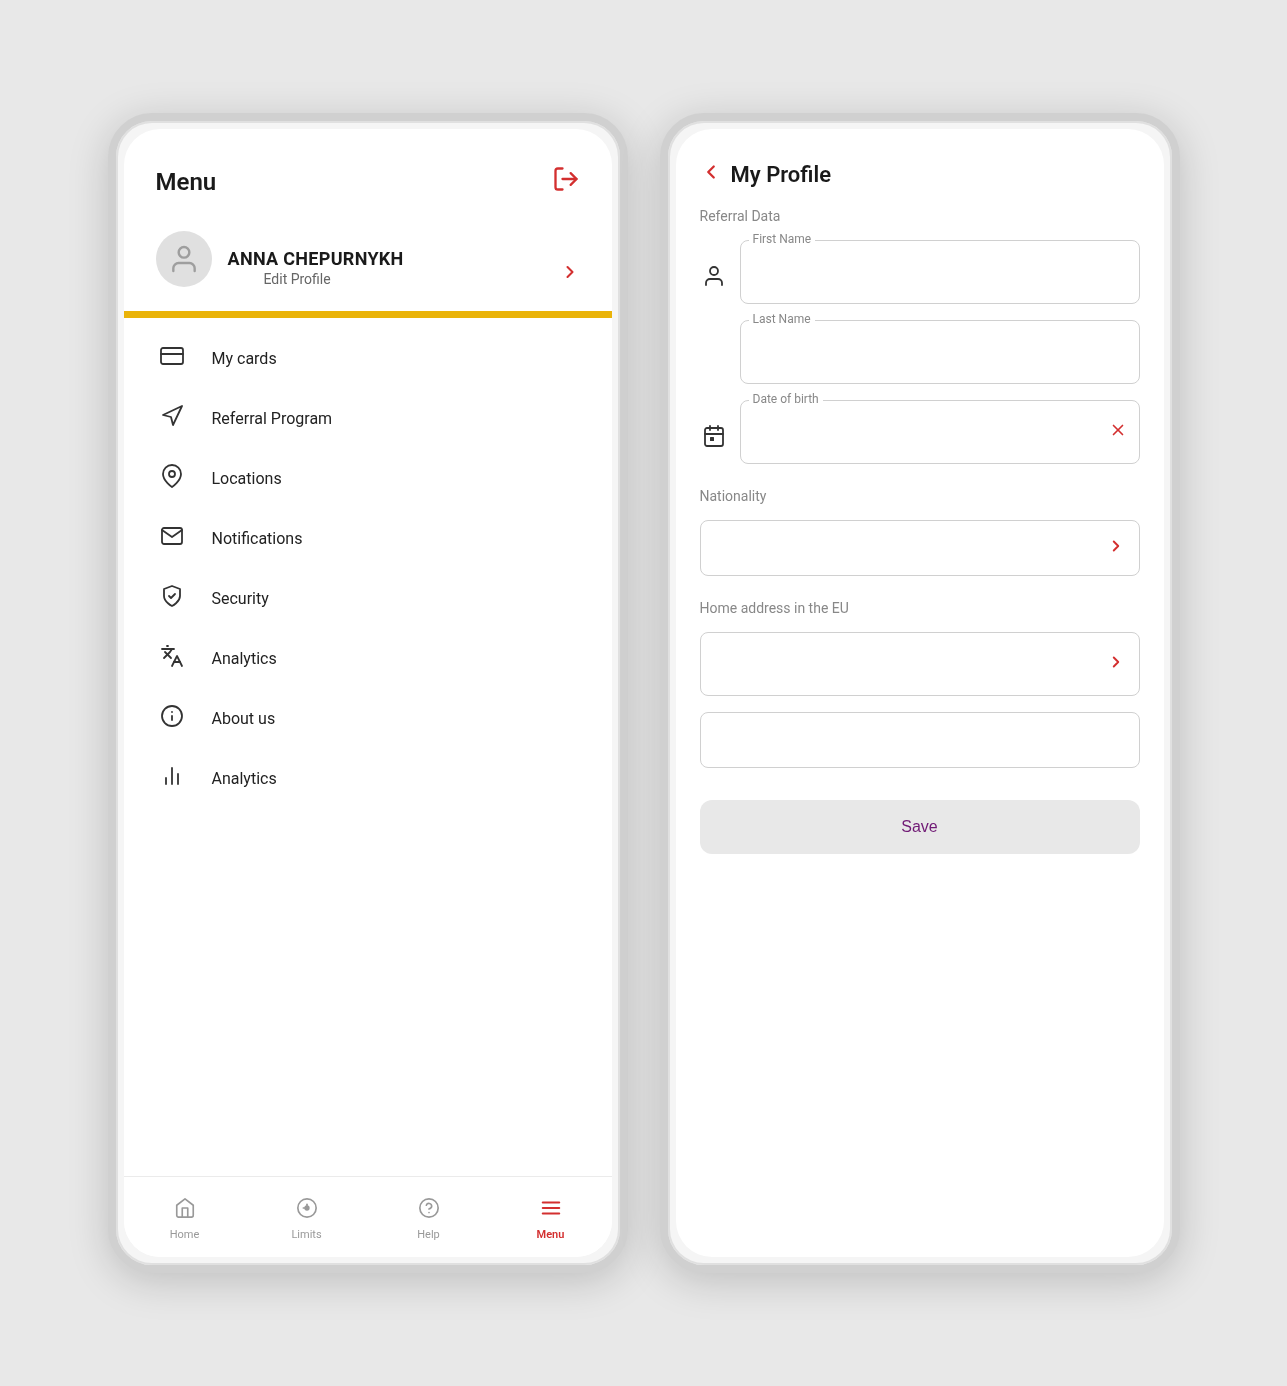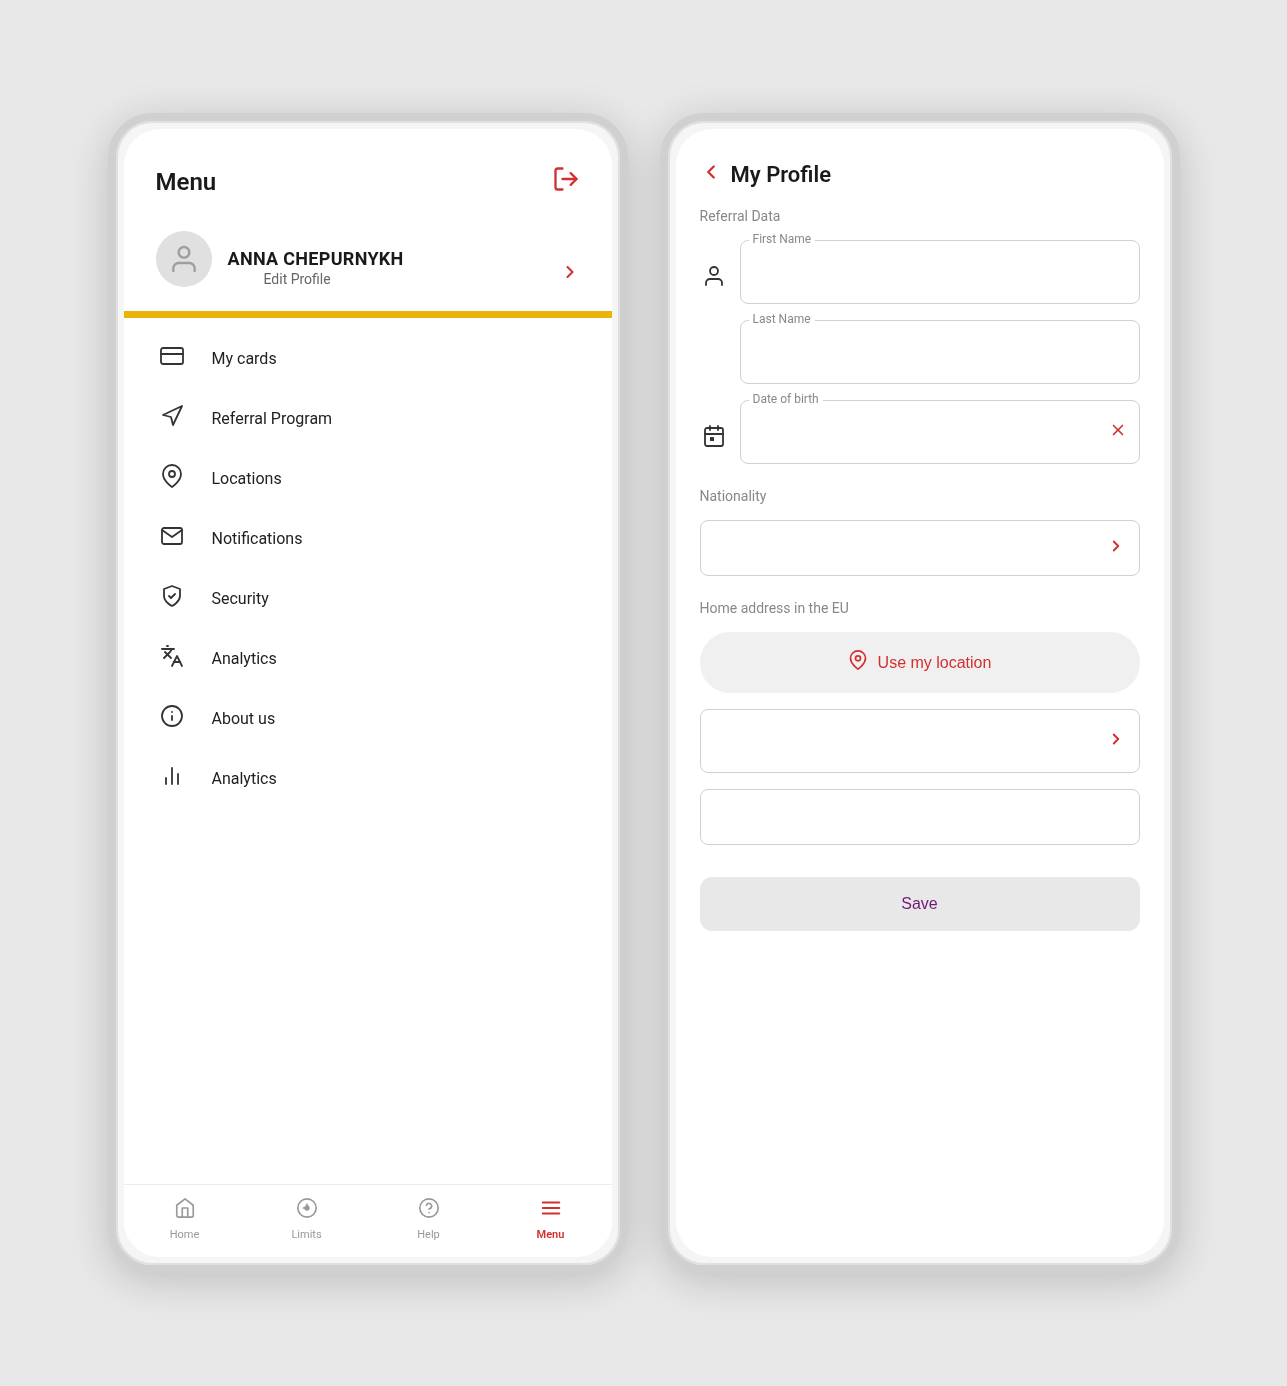--- a/index.html
+++ b/index.html
@@ -138,21 +138,21 @@
     .menu-item-label {
       font-size: 16px;
       color: #222;
       font-weight: 400;
     }
 
     .bottom-nav {
       display: flex;
       justify-content: space-around;
       align-items: center;
-      padding: 12px 0 16px 0;
+      padding: 20px 0 16px 0;
       border-top: 1px solid #ebebeb;
       background: #fff;
       text-align: right;
     }
 
     .nav-item {
       display: flex;
       flex-direction: column;
       align-items: center;
       gap: 4px;
@@ -608,29 +608,20 @@
                 <polyline points="9 18 15 12 9 6"></polyline>
               </svg>
             </span>
           </div>
         </div>
 
         
         <div class="address-section">
           <div class="section-label">Home address in the EU</div>
 
-          <button class="use-location-btn">
-            <span class="use-location-icon">
-              <svg width="20" height="20" viewBox="0 0 24 24" fill="none" stroke="#d32f2f" stroke-width="2" stroke-linecap="round" stroke-linejoin="round">
-                <path d="M21 10c0 7-9 13-9 13s-9-6-9-13a9 9 0 0 1 18 0z"></path>
-                <circle cx="12" cy="10" r="3"></circle>
-              </svg>
-            </span>
-            <span class="use-location-text">Use my location</span>
-          </button>
 
           <div class="address-selector">
             <span class="selector-chevron">
               <svg width="18" height="18" viewBox="0 0 24 24" fill="none" stroke="#d32f2f" stroke-width="2.5" stroke-linecap="round" stroke-linejoin="round">
                 <polyline points="9 18 15 12 9 6"></polyline>
               </svg>
             </span>
           </div>
 
           <div class="address-field-blank"></div>

